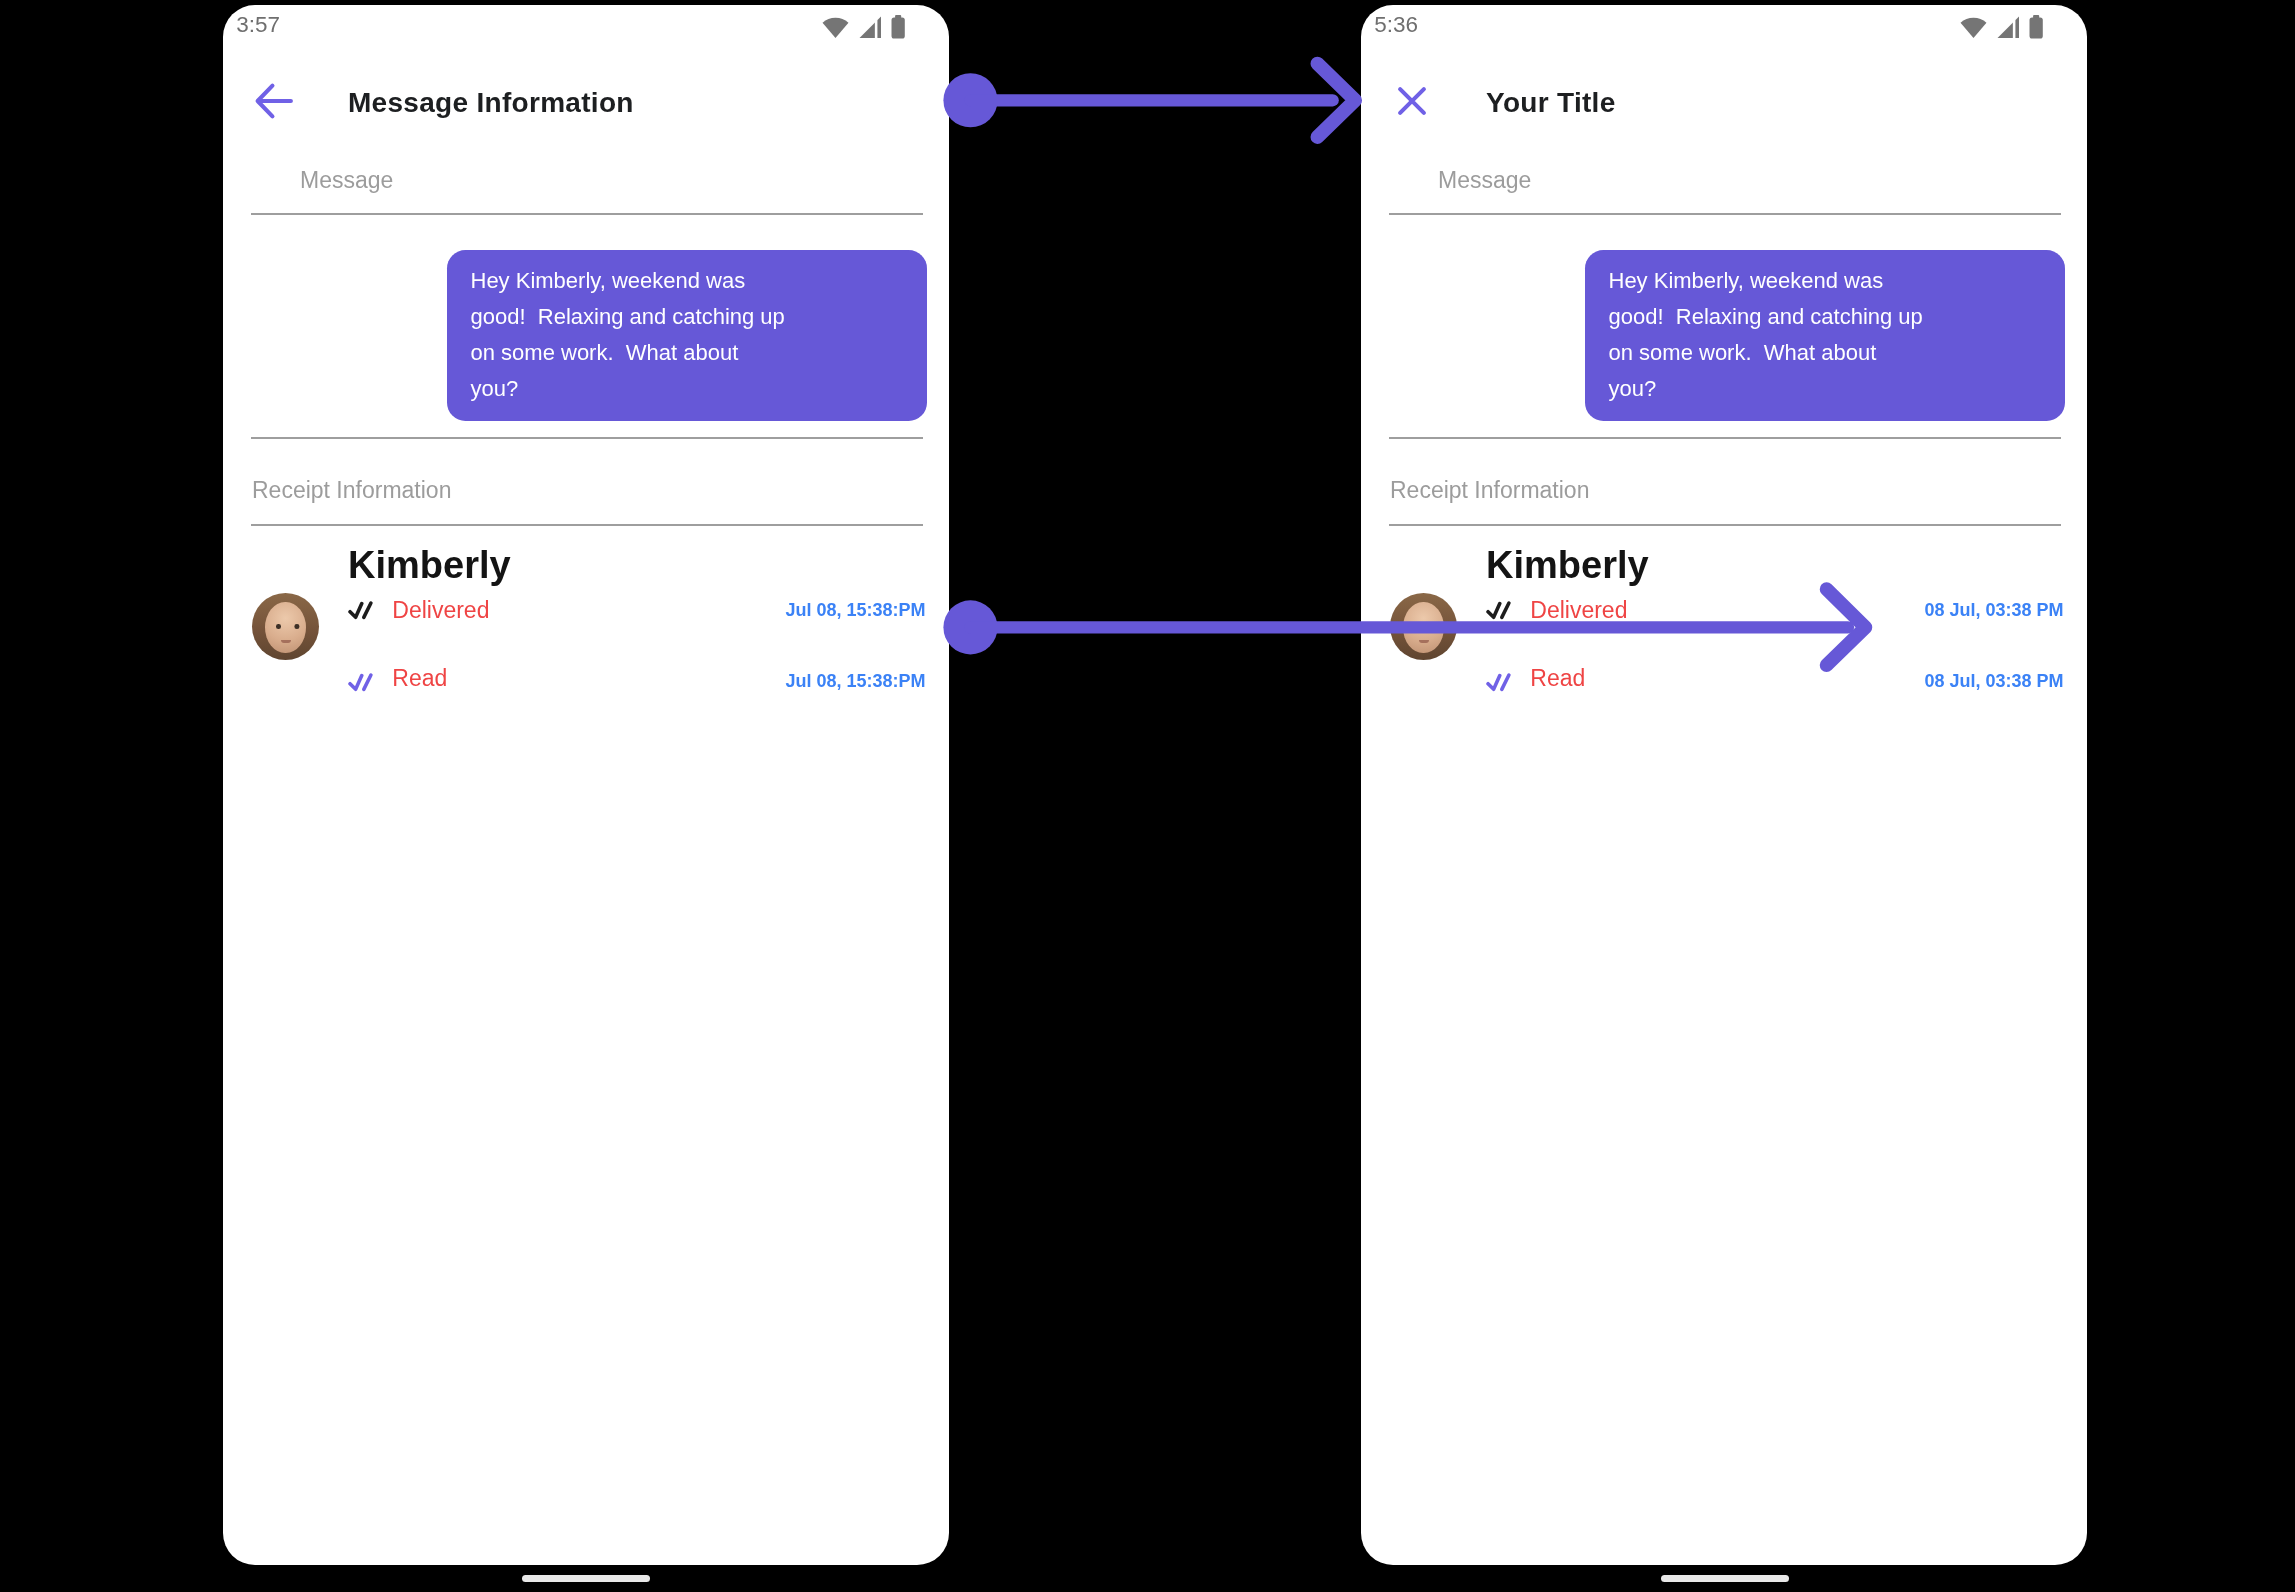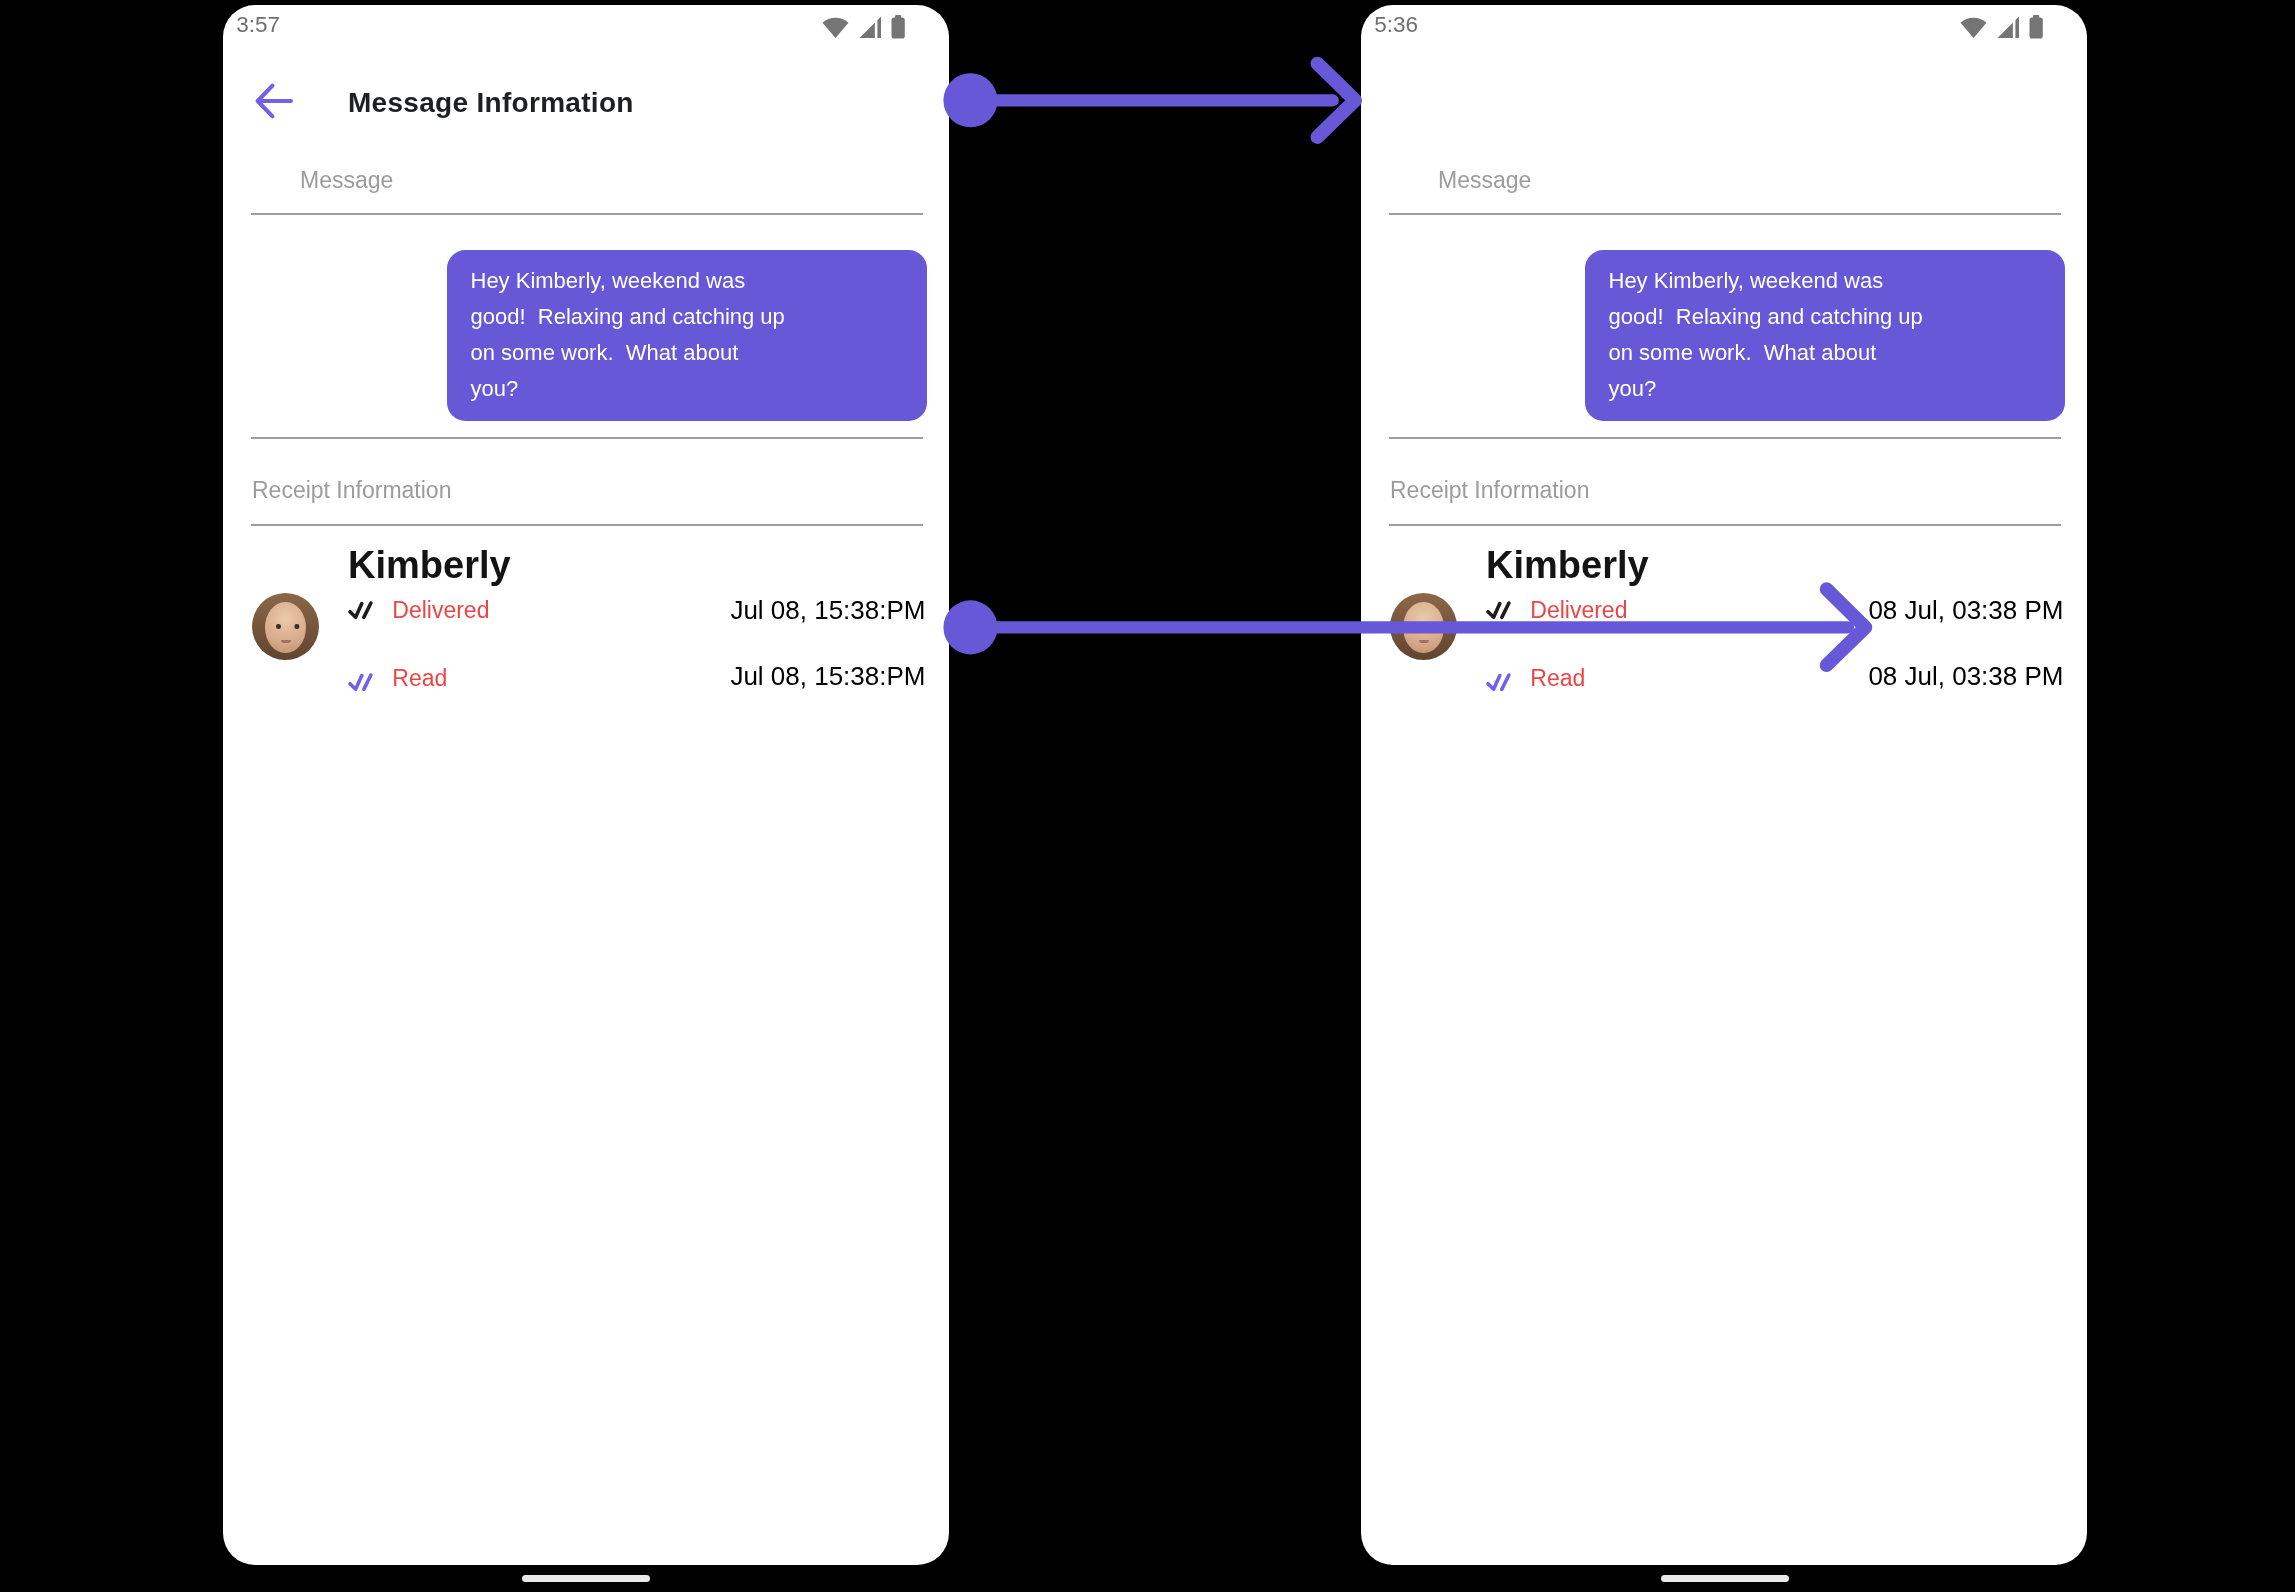--- a/index.html
+++ b/index.html
@@ -44,21 +44,21 @@
   .avatar{position:absolute;left:29px;top:588px;width:67px;height:67px;border-radius:50%;overflow:hidden;background:linear-gradient(180deg,#8a6847 0%,#75533a 55%,#5f4530 100%);}
   .avatar .face{position:absolute;left:20%;top:14%;width:60%;height:76%;border-radius:50%;background:radial-gradient(circle at 50% 32%,#ecc9ab 0%,#d9ad8d 55%,#bd8f70 100%);}
   .avatar .eyes{position:absolute;left:36%;top:46%;width:4.6px;height:4.6px;border-radius:50%;background:#3c2f26;box-shadow:18.4px 0 0 #3c2f26;}
   .avatar .mouth{position:absolute;left:44%;top:70%;width:9.2px;height:3.1px;border-radius:0 0 4.6px 4.6px;background:#a5705c;}
 
   .receipt-row{position:absolute;left:125px;right:23.5px;height:34px;display:flex;align-items:center;}
   .row-delivered{top:588px;}
   .row-read{top:653px;align-items:flex-end;}
   .check-wrap{width:30px;display:flex;align-items:center;}
   .row-status{font-size:23px;color:#ef4444;margin-left:14.3px;white-space:nowrap;}
-  .row-time{margin-left:auto;font-size:26px;font-weight:400;color:#000000;white-space:nowrap;}
+  .row-time{margin-left:auto;font-size:18px;font-weight:700;color:#3b82f6;white-space:nowrap;}
 
   .home-indicator{position:absolute;top:1575px;width:128px;height:7.1px;border-radius:4.1px;background:#e8e8e8;}
   .home-indicator.left{left:522px;}
   .home-indicator.right{left:1661px;}
 
   .arrows{position:absolute;left:0;top:0;z-index:5;pointer-events:none;}
 </style>
 </head>
 <body>
 
@@ -153,20 +153,30 @@
           </svg>
       </span>
       <span>
         <svg width="14.3" height="23.5" viewBox="0 0 28 46">
             <rect x="8" y="0" width="12" height="7" rx="2" fill="#757575"></rect>
             <rect x="1" y="5" width="26" height="41" rx="5" fill="#757575"></rect>
           </svg>
       </span>
     </div>
 
+    <div class="header">
+      <button class="nav-btn">
+        <span>
+          <svg width="32" height="32" viewBox="0 0 62 62" fill="none">
+              <path d="M8 8 L54 54 M54 8 L8 54" stroke="#7061e6" stroke-width="8" stroke-linecap="round"></path>
+            </svg>
+        </span>
+      </button>
+      <div class="page-title">Your Title</div>
+    </div>
 
     <div class="section-label label-message">Message</div>
     <div class="divider d1"></div>
 
     <div class="bubble">Hey Kimberly, weekend was
 good!  Relaxing and catching up
 on some work.  What about
 you?</div>
 
     <div class="divider d2"></div>

